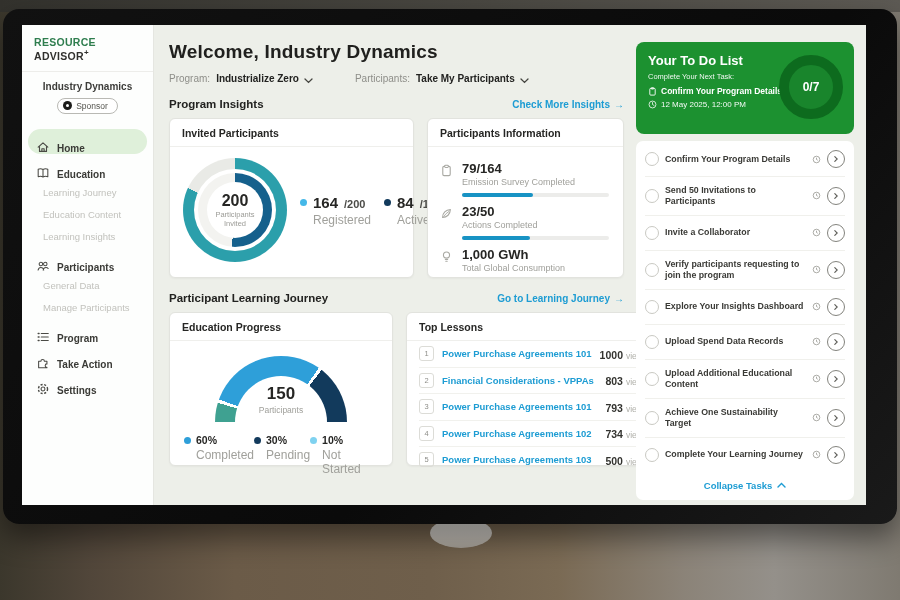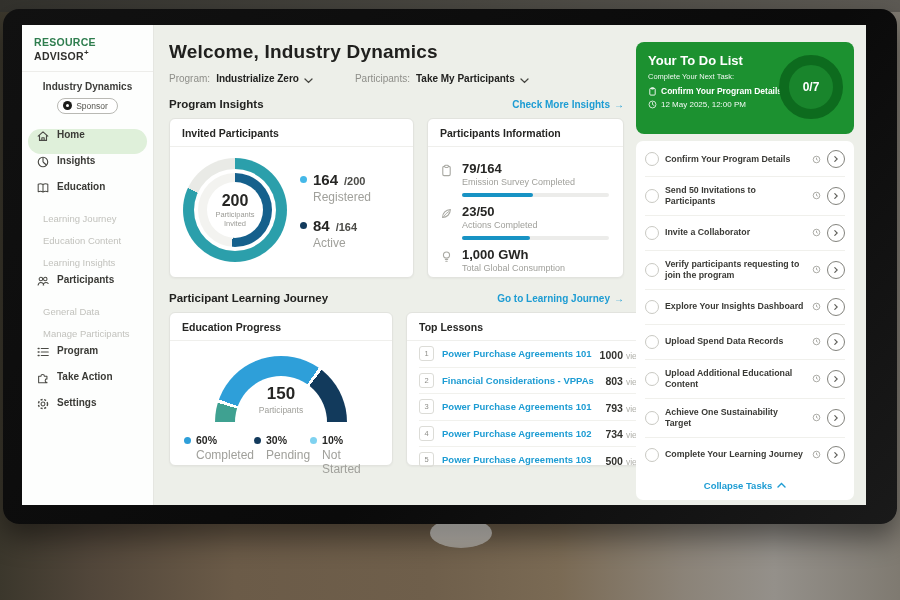--- a/index.html
+++ b/index.html
@@ -14,21 +14,21 @@
   
   .sidebar{width:131px;background:#fdfefd;border-right:1px solid #e5e6e1;flex:none;display:flex;flex-direction:column;}
   .logo{padding:11px 10px 9px 12px;border-bottom:1px solid #ededea;font-size:10.5px;font-weight:bold;letter-spacing:.3px;}
   .logo .g{color:#2e7d4e;} .logo .d{color:#30302d;} .logo .plus{color:#30302d;font-size:8px;vertical-align:super;}
   .org{padding:9px 6px 4px;text-align:center;}
   .org-name{font-size:10px;font-weight:bold;color:#3c3c39;}
   .badge{display:inline-flex;align-items:center;gap:4px;margin-top:6px;padding:2px 9px 2px 5px;border:1px solid #b9b9b4;border-radius:10px;font-size:8.5px;color:#55554f;background:#fff;}
   .badge .bdot{width:9px;height:9px;border-radius:50%;background:#1c1c1a;position:relative;}
   .badge .bdot::after{content:'';position:absolute;left:3px;top:3px;width:3px;height:3px;border-radius:50%;background:#fff;}
   .nav{margin-top:10px;}
-  .nav-item{display:flex;align-items:flex-start;gap:7px;height:25px;margin:1px 6px 1px 6px;padding-left:8px;font-size:10px;font-weight:bold;color:#3a3a36;border-radius:13px;}
+  .nav-item{display:flex;align-items:flex-end;gap:7px;height:25px;margin:1px 6px 1px 6px;padding-left:8px;font-size:10px;font-weight:bold;color:#3a3a36;border-radius:13px;}
   .nav-item.active{background:#dff0da;}
   .nav-item .icon{width:14px;height:14px;flex:none;color:#4a4a45;}
   .nav-sub{height:22px;display:flex;align-items:center;margin:0 6px;padding-left:15px;font-size:9.5px;color:#c2c2bd;}
   
   .main{flex:1;min-width:0;padding:11px 8px 0 15px;}
   .h1{font-size:19px;font-weight:bold;color:#20201e;letter-spacing:.2px;margin-top:5px;}
   .filters{display:flex;gap:42px;margin-top:10px;align-items:center;}
   .fgroup{display:flex;align-items:center;gap:6px;font-size:10px;}
   .flabel{color:#8e8e89;}
   .fvalue{font-weight:bold;color:#222220;display:flex;align-items:flex-end;gap:5px;}
@@ -42,21 +42,21 @@
   .card-invited{width:243px;flex:none;height:158px;}
   .inv-body{display:flex;align-items:center;gap:13px;padding:11px 8px 10px 13px;}
   .donut{position:relative;width:104px;height:104px;flex:none;}
   .ring-outer{position:absolute;inset:0;border-radius:50%;background:conic-gradient(#2b9fab 0deg 295deg,#e9eae6 295deg 360deg);}
   .ring-outer::after{content:'';position:absolute;inset:11px;border-radius:50%;background:#fff;}
   .ring-inner{position:absolute;inset:15px;border-radius:50%;background:conic-gradient(#15608c 0deg 185deg,#f3f3f0 185deg 360deg);}
   .ring-inner::after{content:'';position:absolute;inset:9px;border-radius:50%;background:#fff;}
   .donut-center{position:absolute;inset:0;display:flex;flex-direction:column;align-items:center;justify-content:center;text-align:center;}
   .dc-val{font-size:16px;font-weight:bold;color:#262624;}
   .dc-lab{font-size:7.5px;color:#9c9c97;line-height:1.25;}
-  .inv-legend{display:flex;flex-direction:column;gap:13px;}
+  .inv-legend{display:flex;flex-direction:row;gap:13px;}
   .li-row{display:flex;align-items:baseline;gap:6px;}
   .dot{width:7px;height:7px;border-radius:50%;flex:none;align-self:center;}
   .li-val{font-size:15px;font-weight:bold;color:#262624;}
   .li-tot{font-size:11px;font-weight:bold;color:#4b4b47;}
   .li-lab{font-size:12px;color:#a0a09b;margin:2px 0 0 13px;}
   
   .card-pi{flex:1;height:158px;}
   .pi-body{padding:7px 14px 0 12px;}
   .stat-row{display:flex;gap:8px;margin-top:7px;}
   .stat-icon{width:14px;color:#a9a9a3;flex:none;margin-top:3px;}
@@ -131,29 +131,20 @@
           <span class="icon">
               <svg viewBox="0 0 16 16" width="14" height="14">
                 <path d="M2.5 8.2 8 3.2l5.5 5M4 7.4V13h8V7.4M6.7 13v-3h2.6v3" fill="none" stroke="currentColor" stroke-width="1.3" stroke-linecap="round" stroke-linejoin="round"></path>
               </svg>
             </span>
           <span>Home</span>
         </div>
         <div class="nav-item">
           <span class="icon">
               <svg viewBox="0 0 16 16" width="14" height="14">
-                <circle cx="8" cy="8" r="5.4" fill="none" stroke="currentColor" stroke-width="1.3"></circle>
-                <path d="M8 8V2.8M8 8l3.8 3.4" fill="none" stroke="currentColor" stroke-width="1.3"></path>
-              </svg>
-            </span>
-          <span>Insights</span>
-        </div>
-        <div class="nav-item">
-          <span class="icon">
-              <svg viewBox="0 0 16 16" width="14" height="14">
                 <path d="M2.5 3.6c2-.8 3.8-.7 5.5.4 1.7-1.1 3.5-1.2 5.5-.4v8.6c-2-.8-3.8-.7-5.5.4-1.7-1.1-3.5-1.2-5.5-.4zM8 4v8.6" fill="none" stroke="currentColor" stroke-width="1.2" stroke-linejoin="round"></path>
               </svg>
             </span>
           <span>Education</span>
         </div>
         <div class="nav-sub">
             <span>Learning Journey</span>
           </div>
         <div class="nav-sub">
             <span>Education Content</span>

